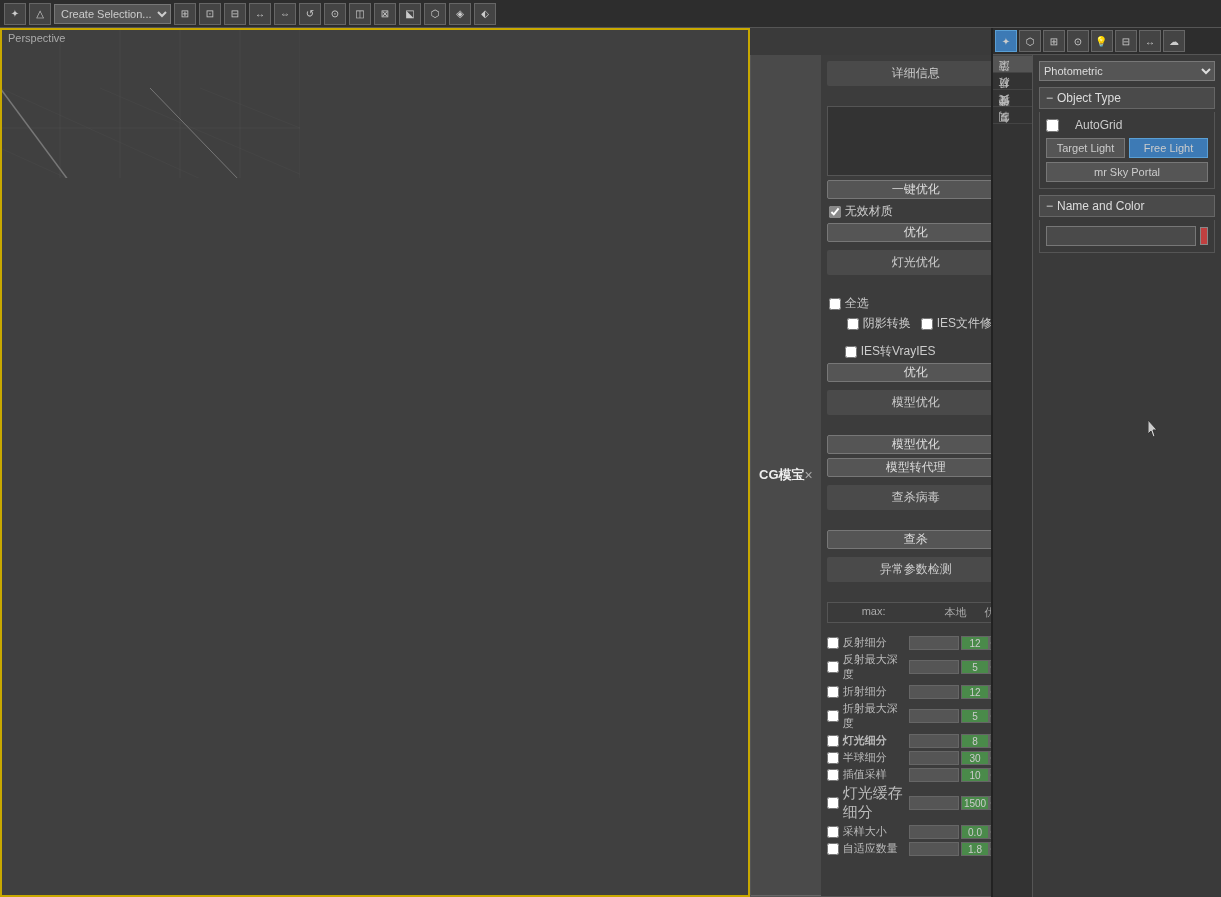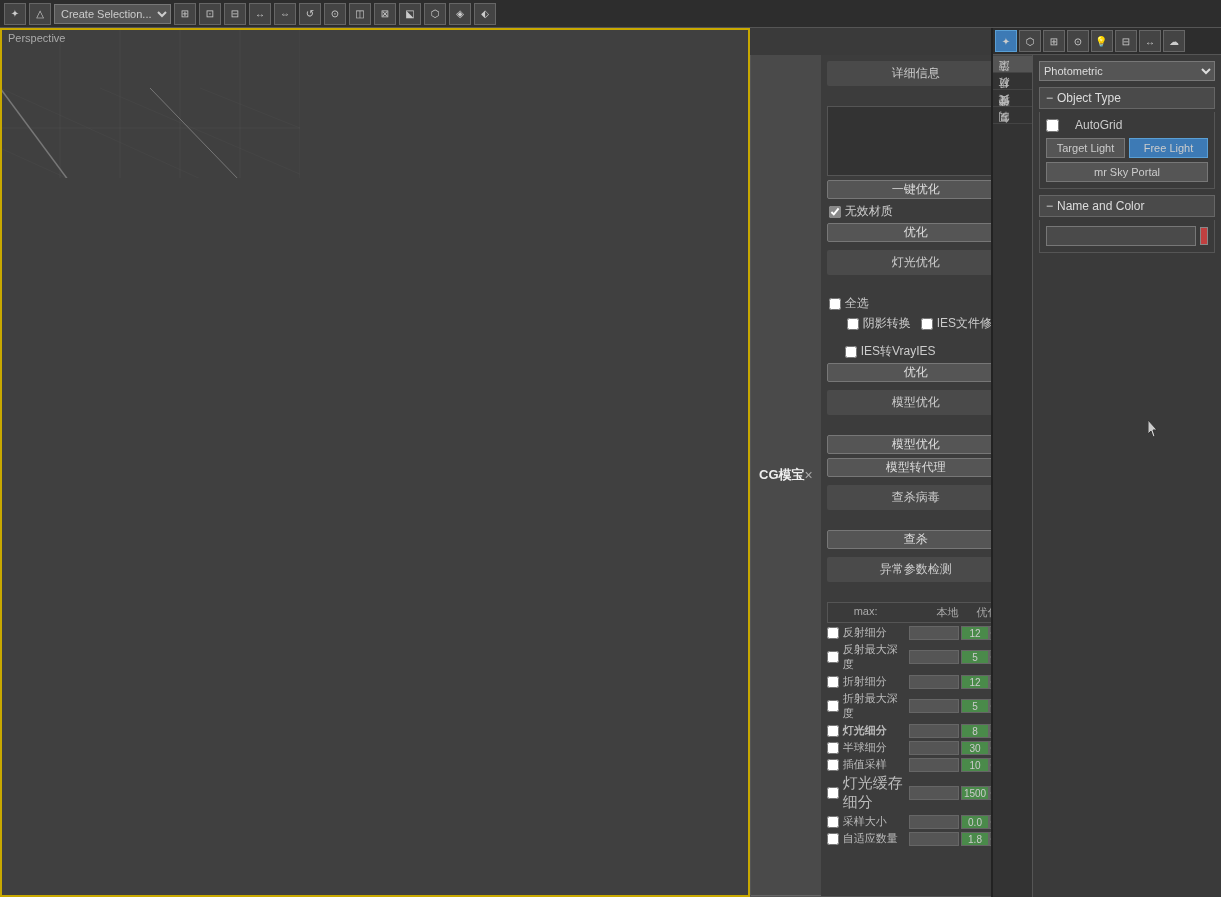--- a/index.html
+++ b/index.html
@@ -334,24 +334,24 @@
       top: 4px; left: 8px;
       color: #aaa;
       font-size: 11px;
     }
 
     
     .param-section-header {
       display: grid;
       grid-template-columns: 1fr 50px 40px 40px;
       background: #3a3a3a;
-      padding: 2px 8px;
+      padding: 2px 16px;
       font-size: 11px;
       color: #aaa;
-      margin-bottom: 2px;
+      margin-bottom: 12px;
       border: 1px solid #555;
     }
     .param-section-header span {
       text-align: center;
     }
 
     .param-row-grid {
       display: grid;
       grid-template-columns: 14px 1fr 50px 44px;
       align-items: center;

